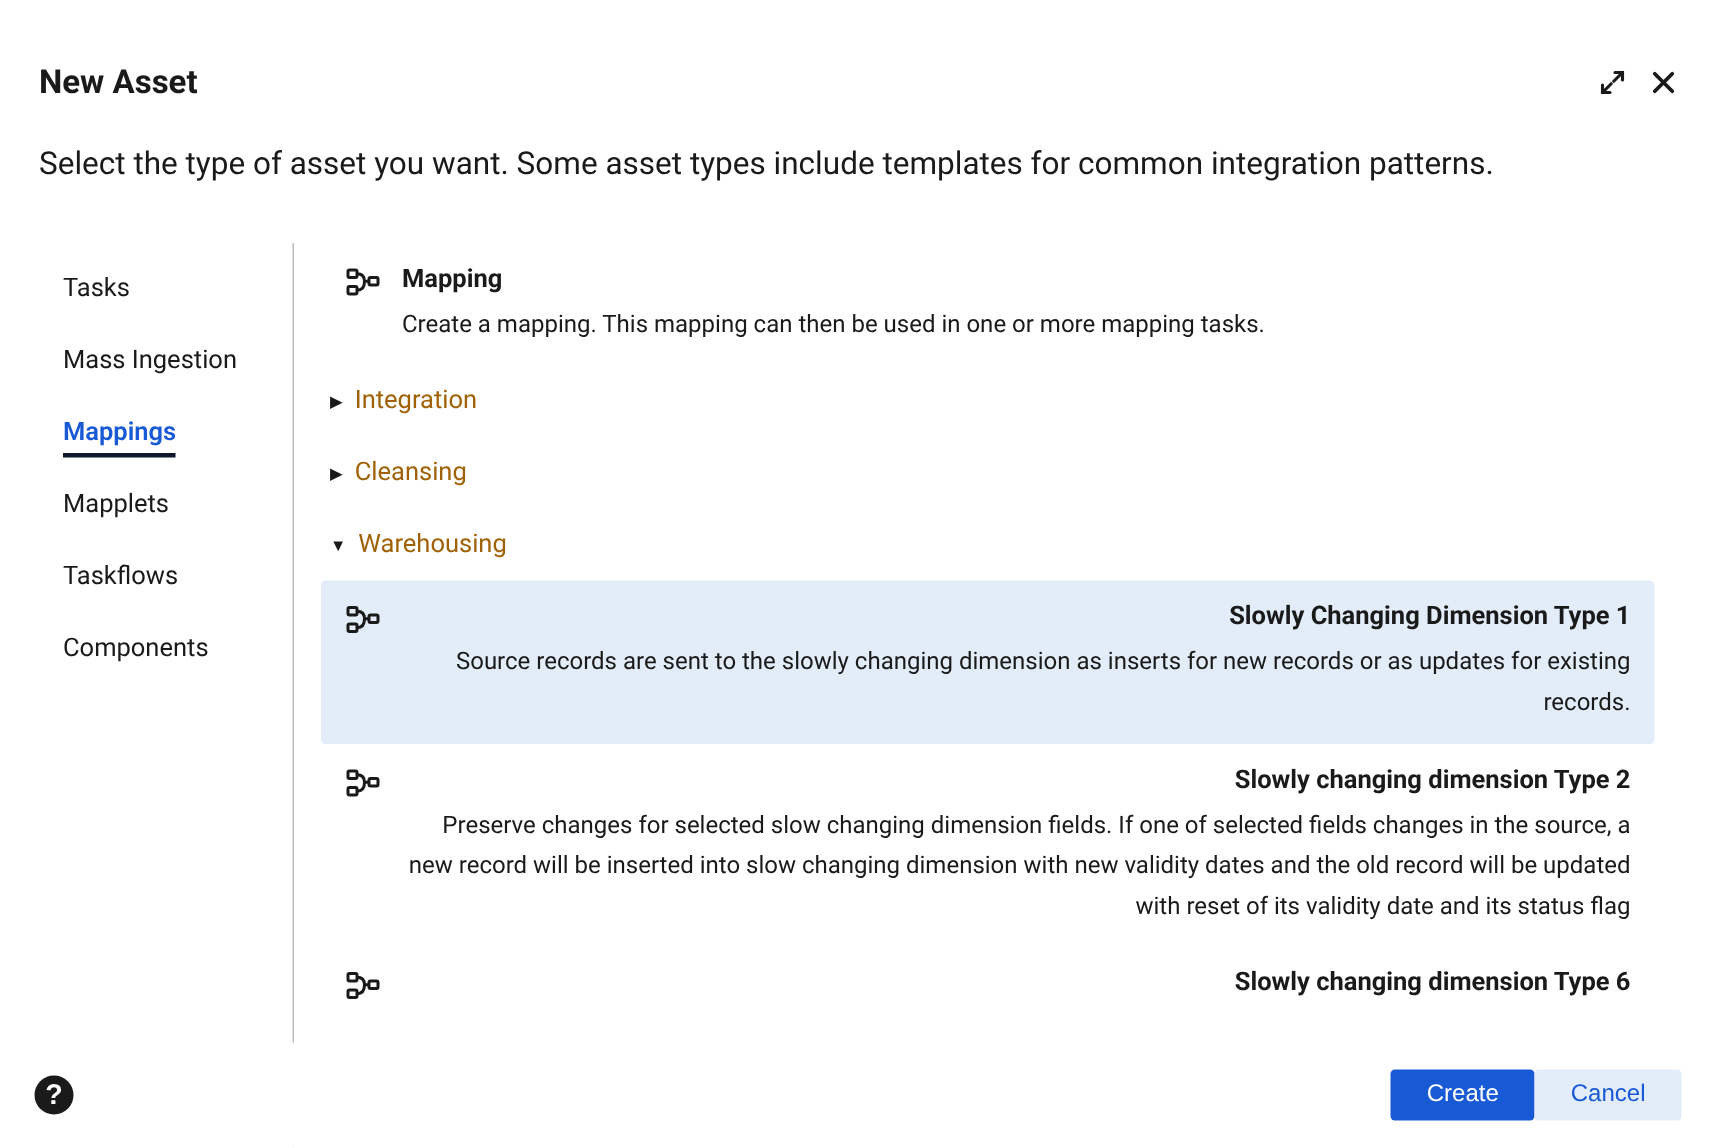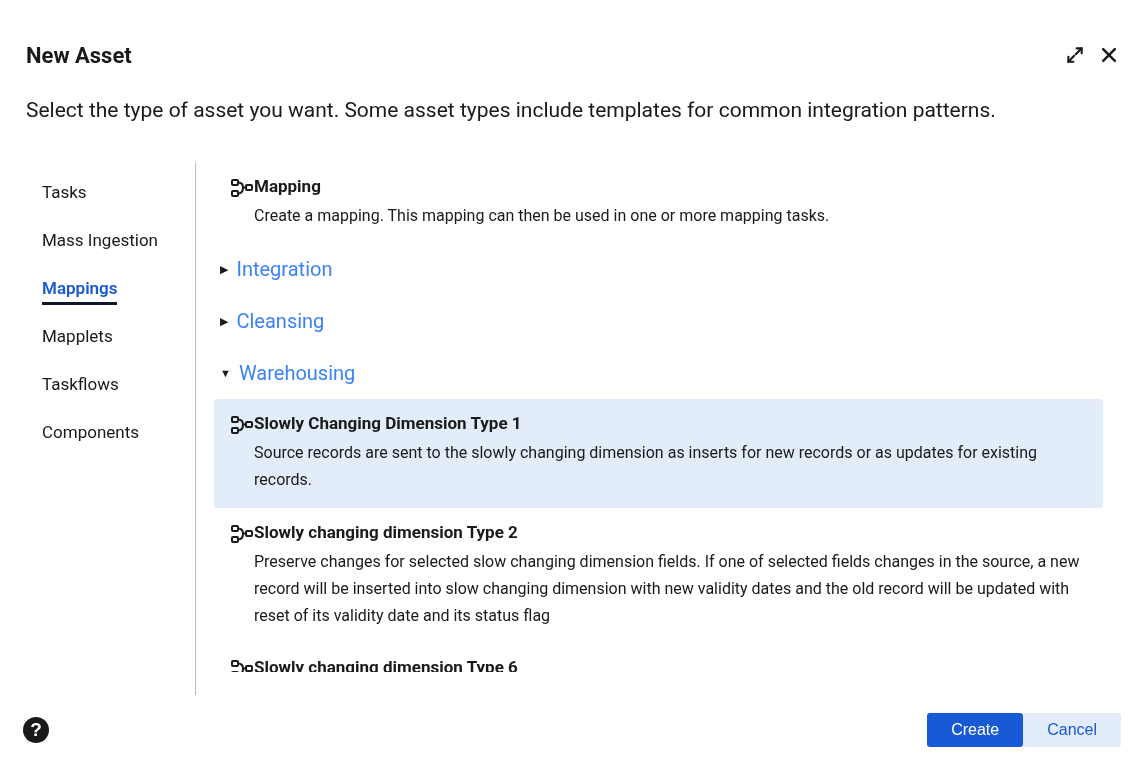--- a/index.html
+++ b/index.html
@@ -92,20 +92,21 @@
 .content::-webkit-scrollbar {
   width: 8px;
 }
 .content::-webkit-scrollbar-thumb {
   background: #9e9e9e;
   border-radius: 4px;
 }
 .mapping-item {
   display: flex;
   align-items: flex-start;
+  gap: 14px;
   padding: 14px 16px;
   cursor: pointer;
 }
 .mapping-item.selected {
   background: #e3ecf9;
   border-radius: 3px;
 }
 .mapping-icon {
   margin-top: 2px;
   flex-shrink: 0;
@@ -129,22 +130,22 @@
   align-items: center;
   gap: 8px;
   padding: 14px 6px;
   cursor: pointer;
 }
 .arrow {
   font-size: 11px;
   color: #1a1a1a;
 }
 .section-label {
-  font-size: 20px;
-  color: #3b82f6;
+  font-size: 17px;
+  color: #a16207;
 }
 .dialog-footer {
   position: absolute;
   bottom: 0;
   left: 0;
   right: 0;
   display: flex;
   align-items: center;
   justify-content: space-between;
   padding: 18px 22px;
@@ -169,20 +170,21 @@
   background: #1859d6;
   color: #fff;
   font-weight: 500;
 }
 .btn-secondary {
   background: #e3ecf9;
   color: #1859d6;
 }
 .section-content {
   padding-left: 0;
+  text-align: right;
 }
 </style>
 </head>
 <body>
 
 <div class="dialog">
 
   <div class="dialog-header">
     <div class="dialog-title">New Asset</div>
     <div class="header-actions">

